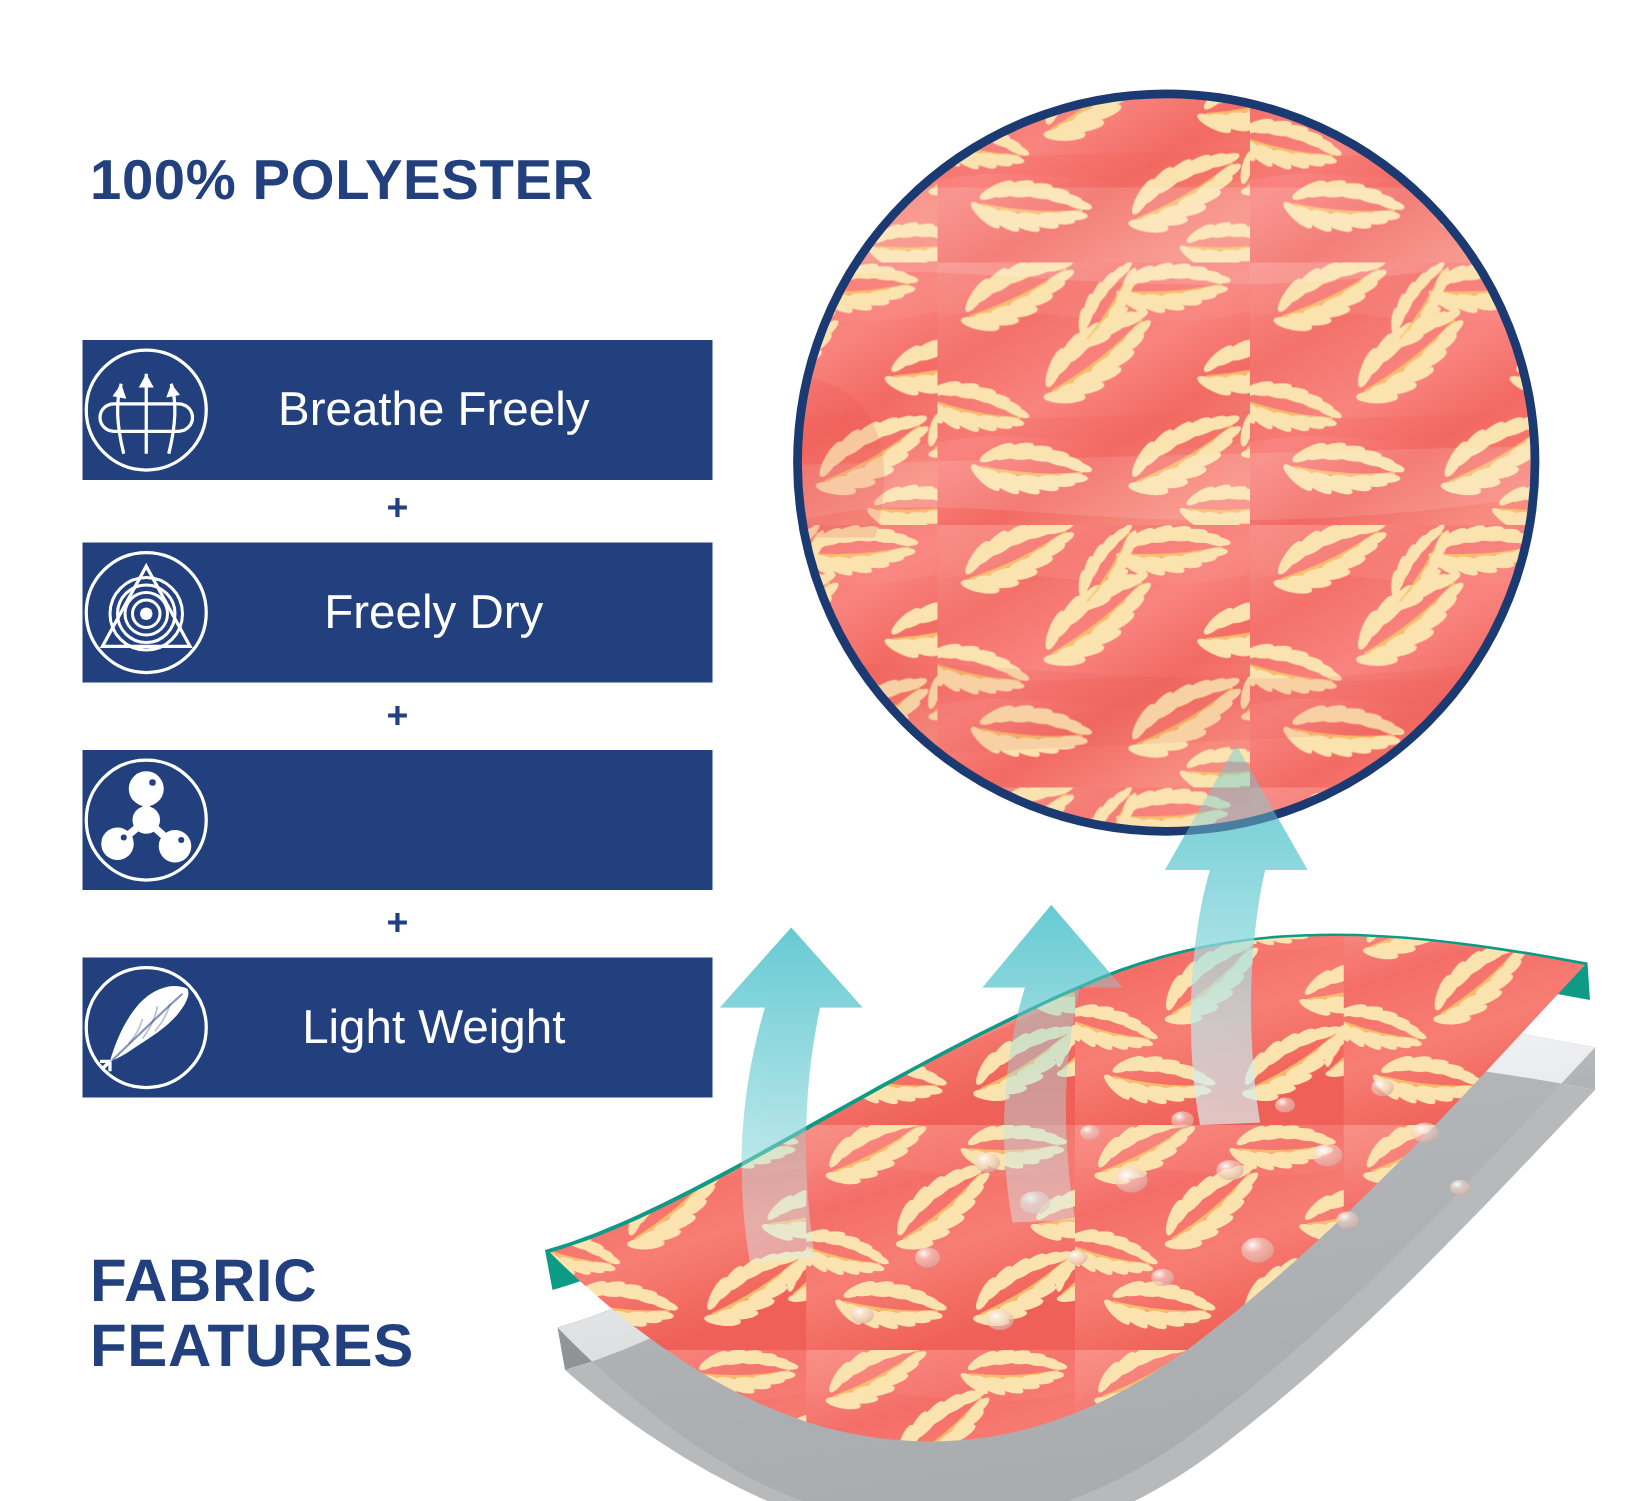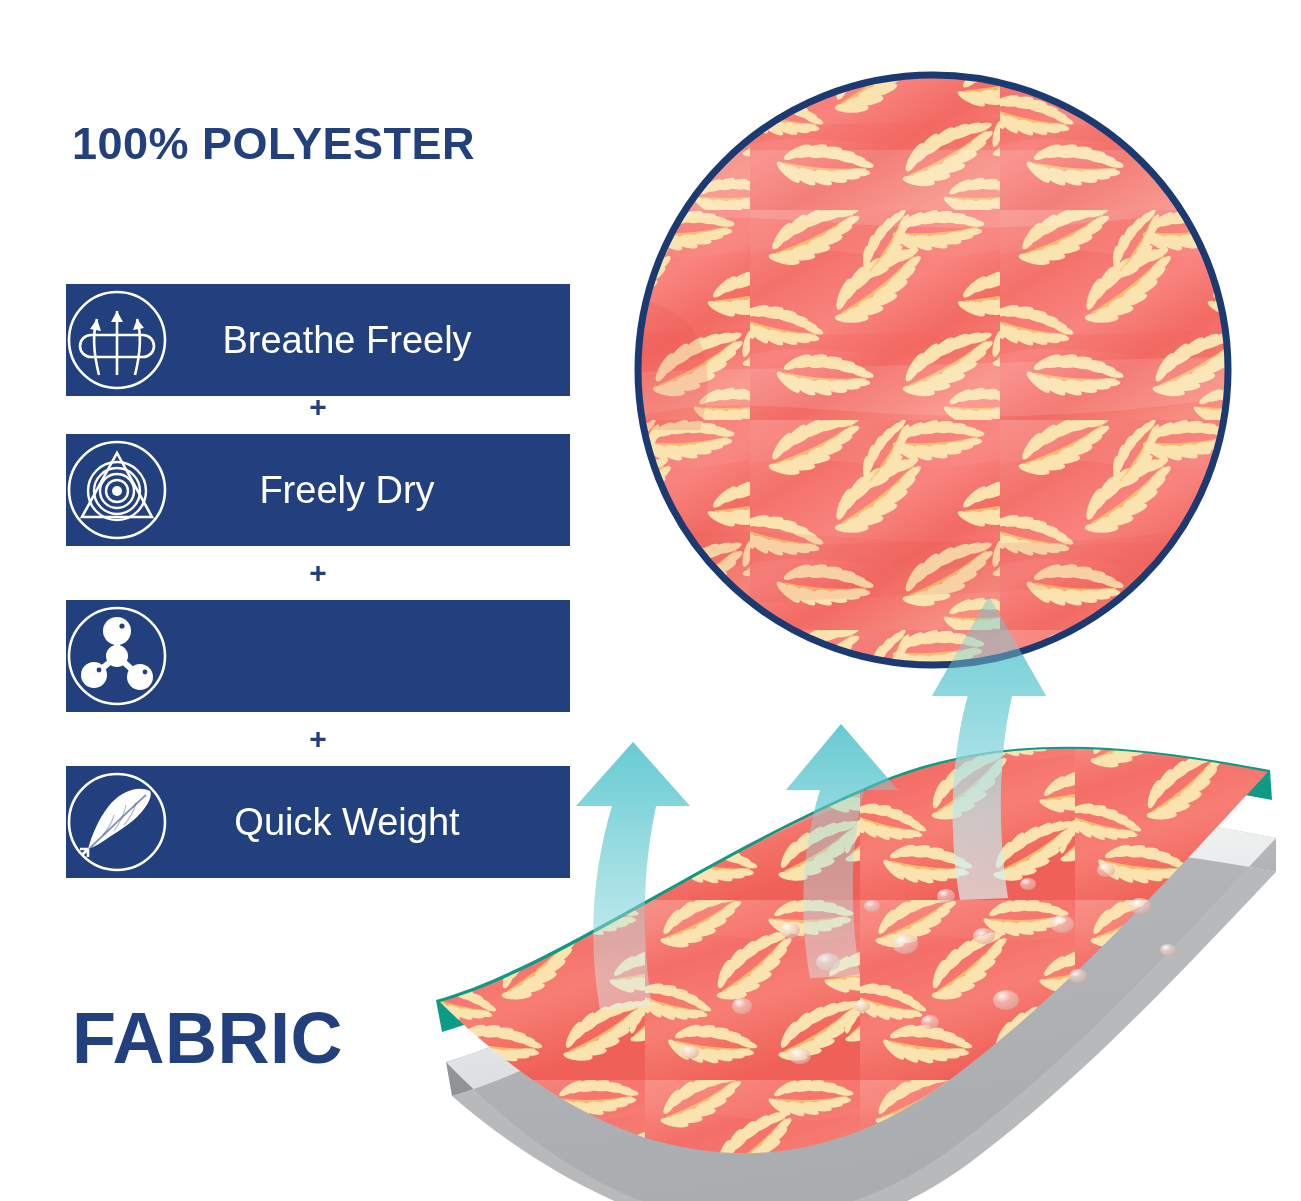--- a/index.html
+++ b/index.html
@@ -31,21 +31,21 @@
   .icon-wrap svg{display:block;width:118px;height:118px;}
 
   .plus{
     position:absolute;left:66px;width:504px;text-align:center;
     color:#21407D;font-size:30px;font-weight:bold;line-height:1;
   }
 
   
   #fabtitle{
     position:absolute;left:72px;top:1000px;
-    color:#21407D;font-size:72px;font-weight:bold;line-height:1.08;
+    color:#21407D;font-size:48px;font-weight:bold;line-height:1.08;
     letter-spacing:.5px;
   }
   #fabtitle div{white-space:nowrap;}
 
   
   #art{position:absolute;left:0;top:0;width:1301px;height:1201px;pointer-events:none;}
 </style>
 </head>
 <body>
 
@@ -226,21 +226,21 @@
     </g>
 
     <g opacity="0.45">
       <path d="M960,900 C 946,822 954,744 968,696 L932,696 L989,596 L1046,696 L1012,696
                C 1000,748 996,822 1008,898 Z" fill="url(#arrGrad)"></path>
     </g>
   </svg>
 
   <div id="headline">100% POLYESTER</div>
 
-  <div class="bar" style="top:284px">
+  <div class="bar" style="top:272px">
     <span class="icon-wrap">
       <svg viewBox="0 0 118 118">
         <circle cx="59" cy="59" r="48" fill="none" stroke="#fff" stroke-width="2.6"></circle>
         <rect x="22" y="54" width="74" height="22" rx="11" fill="none" stroke="#fff" stroke-width="2.6"></rect>
         <line x1="59" y1="30" x2="59" y2="94" stroke="#fff" stroke-width="2.6"></line>
         <path d="M59,30 l-6,11 h12 z" fill="#fff"></path>
         <path d="M41,94 C 36,74 34,54 39,38" stroke="#fff" stroke-width="2.6" fill="none"></path>
         <path d="M39,38 l-7,10 l11,2 z" fill="#fff"></path>
         <path d="M77,94 C 82,74 84,54 79,38" stroke="#fff" stroke-width="2.6" fill="none"></path>
         <path d="M79,38 l-4,11 l11,-2 z" fill="#fff"></path>
@@ -290,20 +290,21 @@
       <svg viewBox="0 0 118 118">
         <circle cx="59" cy="59" r="48" fill="none" stroke="#fff" stroke-width="2.6"></circle>
         <path d="M92,28 C 80,22 62,28 50,44 C 40,57 34,72 30,86
                  C 36,84 43,80 50,75 C 64,66 78,57 86,46 C 92,38 94,32 92,28 Z" fill="#fff"></path>
         <path d="M30,86 L24,92 M30,86 L22,86 M30,86 L30,94" stroke="#fff" stroke-width="2.6"></path>
         <path d="M88,32 C 70,48 52,66 32,85" stroke="#21407D" stroke-width="1.8" fill="none" opacity="0.55"></path>
         <path d="M68,42 C 66,52 62,60 56,68 M78,40 C 76,48 72,55 66,62
                  M56,52 C 54,60 50,66 45,72" stroke="#21407D" stroke-width="1.2" fill="none" opacity="0.35"></path>
       </svg>
     </span>
-    <span class="lbl">Quick Weight</span>
+    <span class="lbl">Light Weight</span>
   </div>
 
   <div id="fabtitle">
     <div>FABRIC</div>
+    <div>FEATURES</div>
   </div>
 
 </div>
 
 </body></html>

